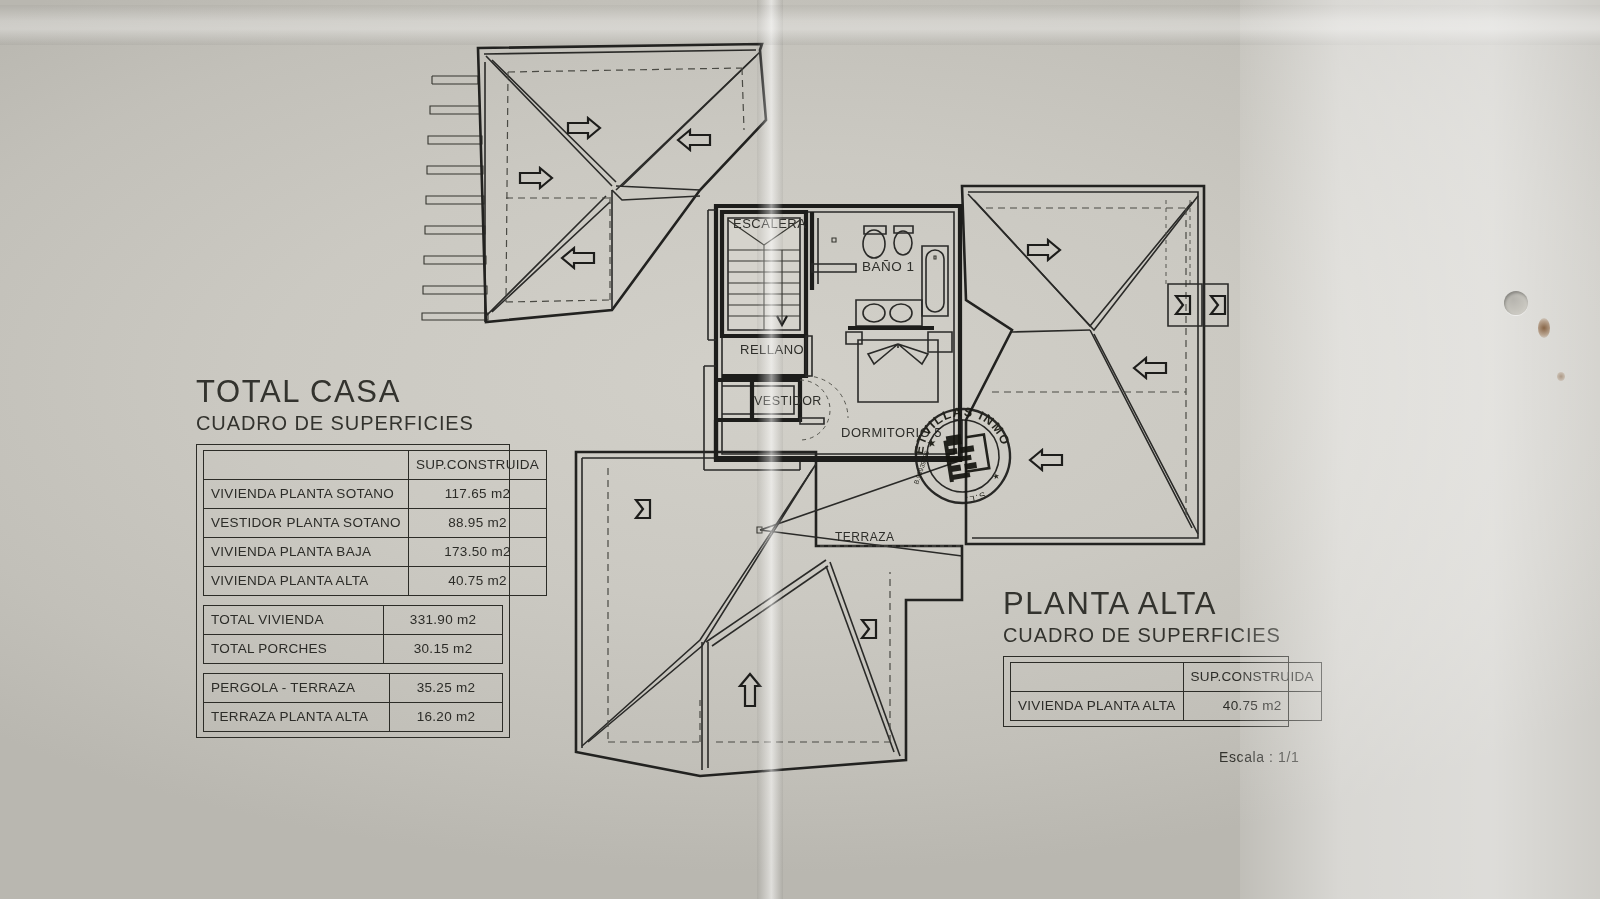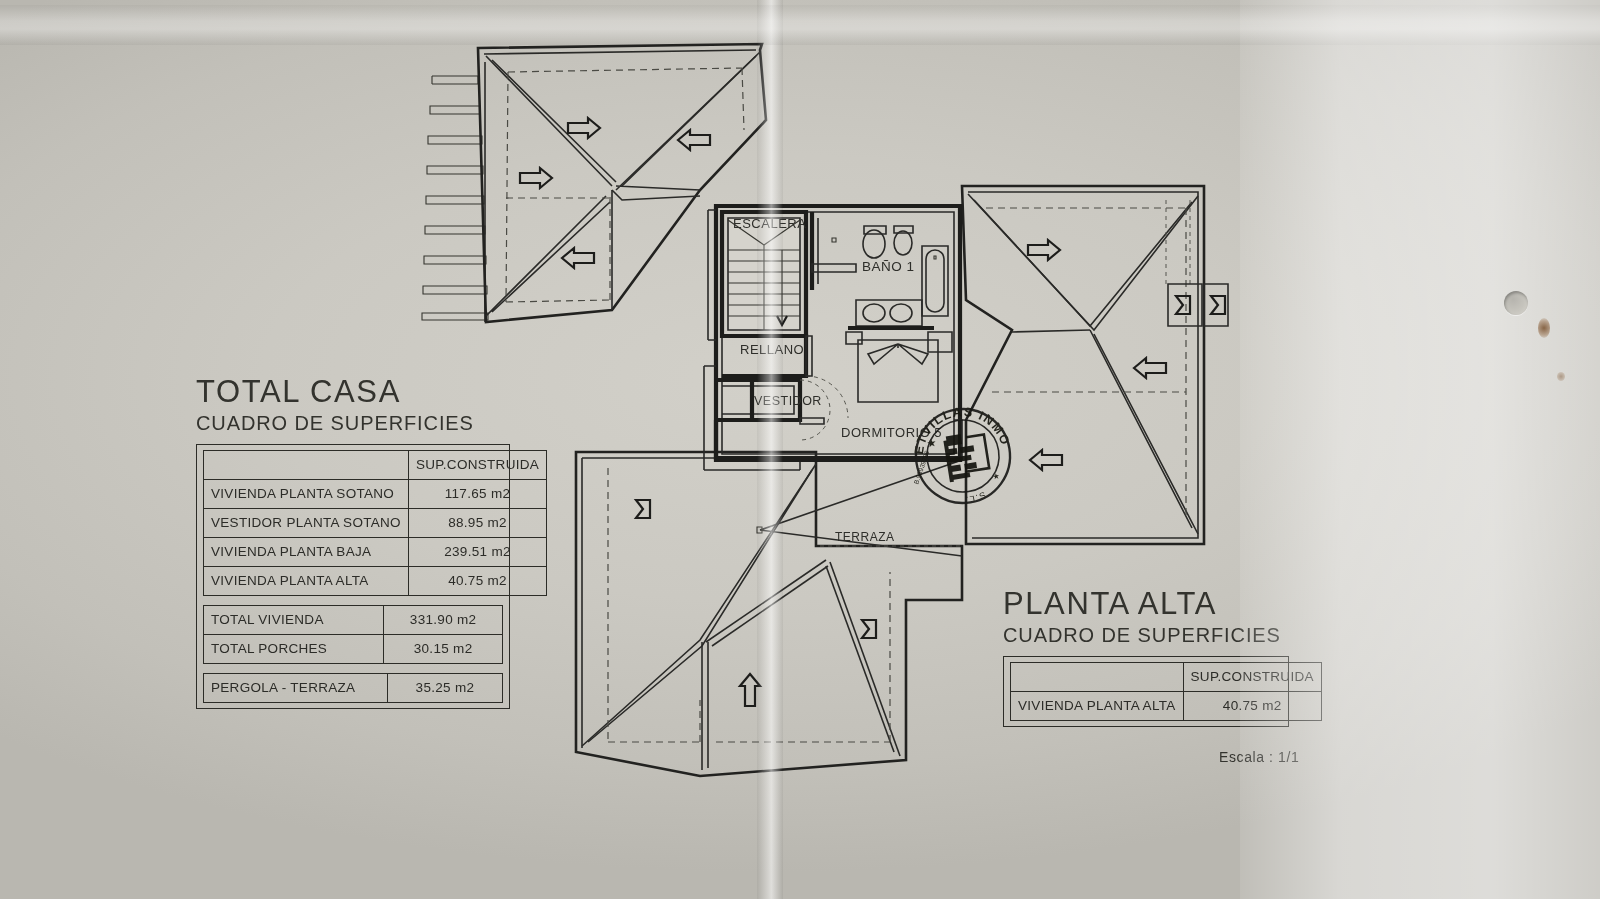--- a/index.html
+++ b/index.html
@@ -310,21 +310,21 @@
           <tr>
             <td class="lbl">VIVIENDA PLANTA SOTANO</td>
             <td class="val">117.65  m2</td>
           </tr>
           <tr>
             <td class="lbl">VESTIDOR PLANTA SOTANO</td>
             <td class="val">88.95  m2</td>
           </tr>
           <tr>
             <td class="lbl">VIVIENDA PLANTA BAJA</td>
-            <td class="val">239.51  m2</td>
+            <td class="val">173.50  m2</td>
           </tr>
           <tr>
             <td class="lbl">VIVIENDA PLANTA ALTA</td>
             <td class="val">40.75  m2</td>
           </tr>
         </tbody>
       </table>
 
       <table class="surf grp">
         <tbody>
@@ -337,20 +337,24 @@
             <td class="val">30.15  m2</td>
           </tr>
         </tbody>
       </table>
 
       <table class="surf grp">
         <tbody>
           <tr>
             <td class="lbl">PERGOLA - TERRAZA</td>
             <td class="val">35.25  m2</td>
+          </tr>
+          <tr>
+            <td class="lbl">TERRAZA PLANTA ALTA</td>
+            <td class="val">16.20  m2</td>
           </tr>
         </tbody>
       </table>
     </div>
   </div>
 
   <div class="panel" style="left:1003px;top:588px;">
     <div class="panel-title t-main" style="width:286px;">PLANTA ALTA</div>
     <div class="panel-title t-sub" style="width:286px;">CUADRO DE SUPERFICIES</div>
 

